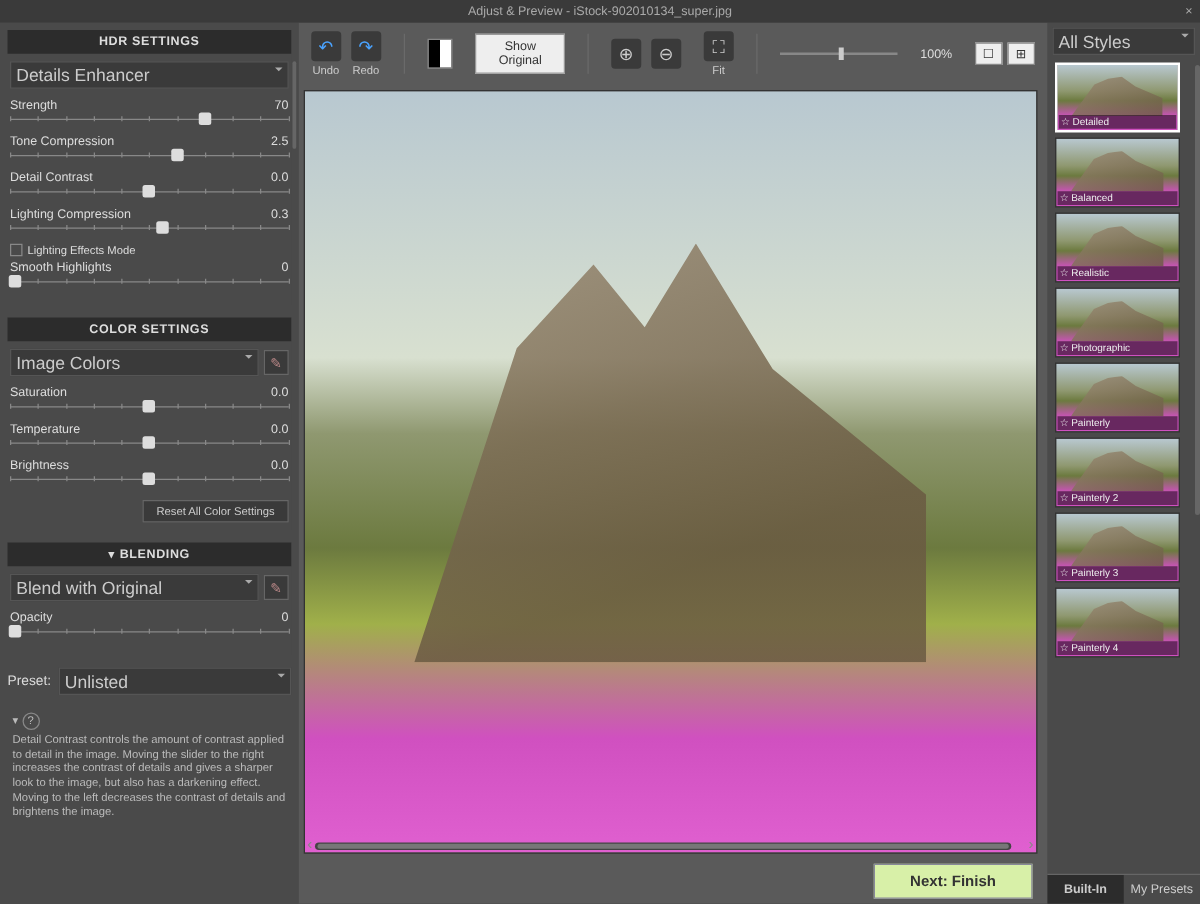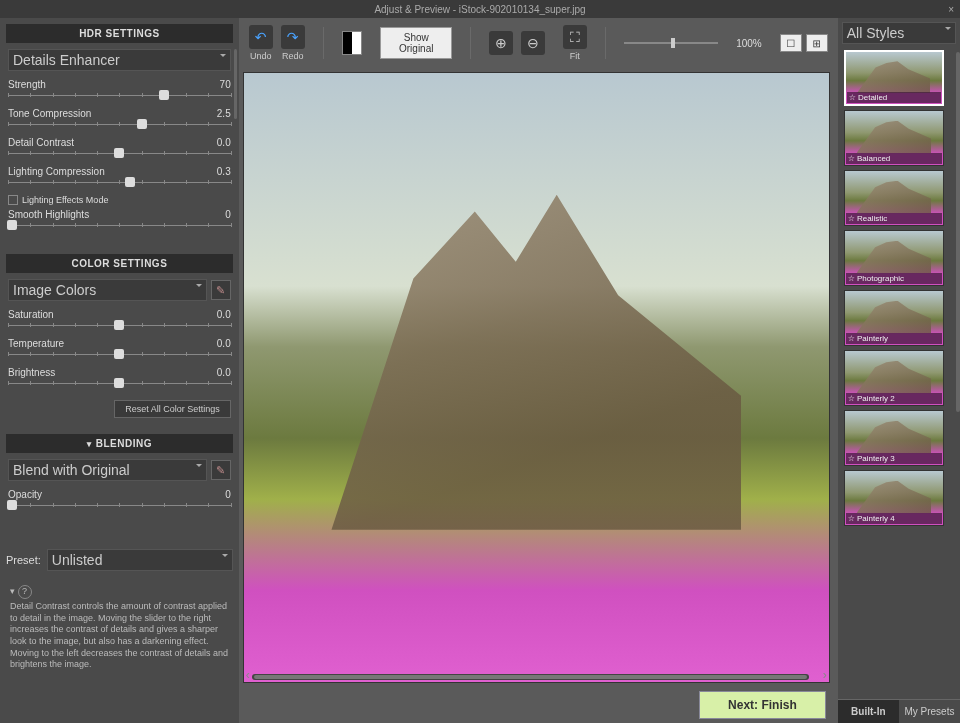--- a/index.html
+++ b/index.html
@@ -26,21 +26,21 @@
 .slider-track { position: relative; height: 14px; }
 .slider-line { position: absolute; top: 7px; left: 0; right: 0; height: 1px; background: #888; }
 .slider-tick { position: absolute; top: 5px; width: 1px; height: 4px; background: #888; }
 .slider-thumb { position: absolute; top: 2px; width: 10px; height: 10px; background: #ddd; border-radius: 2px; transform: translateX(-5px); }
 
 .checkbox-row { display: flex; align-items: center; gap: 4px; font-size: 9px; margin: 4px 0; }
 .checkbox-row .cb { width: 10px; height: 10px; border: 1px solid #888; }
 
 .reset-btn { background: #3a3a3a; border: 1px solid #666; color: #ccc; font-size: 9px; padding: 3px 10px; float: right; margin-top: 4px; }
 
-.preset-row { display: flex; align-items: center; gap: 6px; margin-top: 15px; font-size: 11px; }
+.preset-row { display: flex; align-items: center; gap: 6px; margin-top: 0; font-size: 11px; }
 .preset-row .dropdown { flex: 1; }
 
 .help-area { font-size: 9px; color: #bbb; line-height: 1.3; padding: 4px; }
 .help-toggle { display: flex; align-items: center; gap: 3px; margin-bottom: 2px; }
 .help-q { width: 14px; height: 14px; border: 1px solid #888; border-radius: 50%; display: inline-flex; align-items: center; justify-content: center; font-size: 9px; }
 
 .mini-scrollbar { position: absolute; right: -4px; top: 6px; width: 3px; height: 70px; background: #666; border-radius: 2px; }
 
 
 .center-panel { flex: 1; display: flex; flex-direction: column; background: #5a5a5a; }

